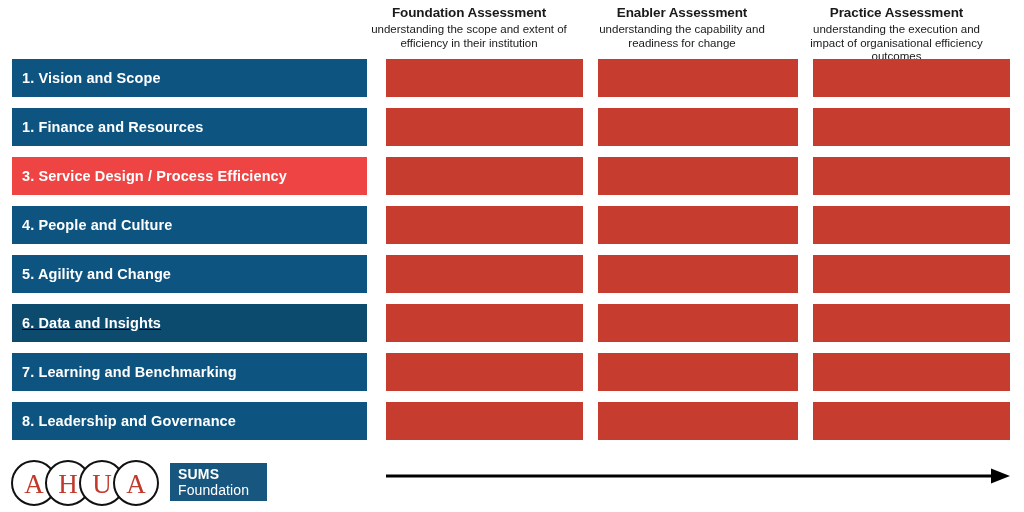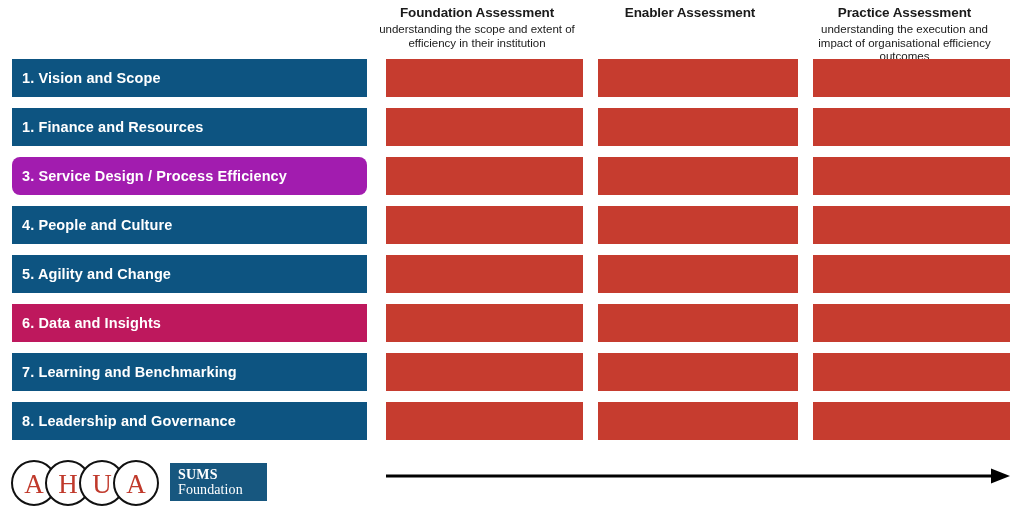--- a/index.html
+++ b/index.html
@@ -12,21 +12,21 @@
     height: 512px;
     position: relative;
     font-family: "Liberation Sans", sans-serif;
     overflow: hidden;
   }
 
   
   #column-headers {
     position: absolute;
     top: 0;
-    left: 378px;
+    left: 370px;
     width: 626px;
     height: 52px;
   }
   .col-header {
     position: absolute;
     top: 4px;
     text-align: center;
   }
   .col-header .col-title {
     display: block;
@@ -144,20 +144,21 @@
 
 <div id="column-headers">
 
   <div class="col-header" id="col-header-0">
     <span class="col-title">Foundation Assessment</span>
     <span class="col-sub">understanding the scope and extent of efficiency in their institution</span>
   </div>
 
   <div class="col-header" id="col-header-1">
     <span class="col-title">Enabler Assessment</span>
+    <span class="col-sub">understanding the capability and readiness for change</span>
   </div>
 
   <div class="col-header" id="col-header-2">
     <span class="col-title">Practice Assessment</span>
     <span class="col-sub">understanding the execution and impact of organisational efficiency outcomes</span>
   </div>
 
 </div>
 
 <div id="matrix">
@@ -174,21 +175,21 @@
   <div class="matrix-row" style="top:49px">
     <div class="domain-bar" style="background: rgb(13, 84, 129);">
       <span class="domain-label">1. Finance and Resources</span>
     </div>
     <div class="assess-cell c0" style="background: rgb(198, 60, 47);"></div>
     <div class="assess-cell c1" style="background: rgb(198, 60, 47);"></div>
     <div class="assess-cell c2" style="background: rgb(198, 60, 47);"></div>
   </div>
 
   <div class="matrix-row" style="top:98px">
-    <div class="domain-bar" style="background: #a21caf; border-radius: 8px;">
+    <div class="domain-bar" style="background: #ef4444;">
       <span class="domain-label">3. Service Design / Process Efficiency</span>
     </div>
     <div class="assess-cell c0" style="background: rgb(198, 60, 47);"></div>
     <div class="assess-cell c1" style="background: rgb(198, 60, 47);"></div>
     <div class="assess-cell c2" style="background: rgb(198, 60, 47);"></div>
   </div>
 
   <div class="matrix-row" style="top:147px">
     <div class="domain-bar" style="background: rgb(13, 84, 129);">
       <span class="domain-label">4. People and Culture</span>
@@ -201,21 +202,21 @@
   <div class="matrix-row" style="top:196px">
     <div class="domain-bar" style="background: rgb(13, 84, 129);">
       <span class="domain-label">5. Agility and Change</span>
     </div>
     <div class="assess-cell c0" style="background: rgb(198, 60, 47);"></div>
     <div class="assess-cell c1" style="background: rgb(198, 60, 47);"></div>
     <div class="assess-cell c2" style="background: rgb(198, 60, 47);"></div>
   </div>
 
   <div class="matrix-row" style="top:245px">
-    <div class="domain-bar" style="background: #be185d;">
+    <div class="domain-bar" style="background: #0c4a6e; text-decoration: underline;">
       <span class="domain-label">6. Data and Insights</span>
     </div>
     <div class="assess-cell c0" style="background: rgb(198, 60, 47);"></div>
     <div class="assess-cell c1" style="background: rgb(198, 60, 47);"></div>
     <div class="assess-cell c2" style="background: rgb(198, 60, 47);"></div>
   </div>
 
   <div class="matrix-row" style="top:294px">
     <div class="domain-bar" style="background: rgb(13, 84, 129); text-align: right;">
       <span class="domain-label">7. Learning and Benchmarking</span>
@@ -255,18 +256,18 @@
       </g>
       <g font-family="'Liberation Serif', serif" font-size="27" fill="#c0392b" text-anchor="middle" dominant-baseline="central">
         <text x="24" y="26" fill="#c0392b">A</text>
         <text x="58" y="26" fill="#c0392b">H</text>
         <text x="92" y="26" fill="#c0392b">U</text>
         <text x="126" y="26" fill="#c0392b">A</text>
       </g>
     </svg>
   </div>
 
-  <div id="sums-logo" style="background: rgb(23, 87, 127); font-family: Liberation Serif, serif;">
+  <div id="sums-logo" style="background: rgb(23, 87, 127);">
     <span class="sums-word">SUMS</span>
     <span class="consulting-word">Foundation</span>
   </div>
 
 </div>
 
 </body></html>

